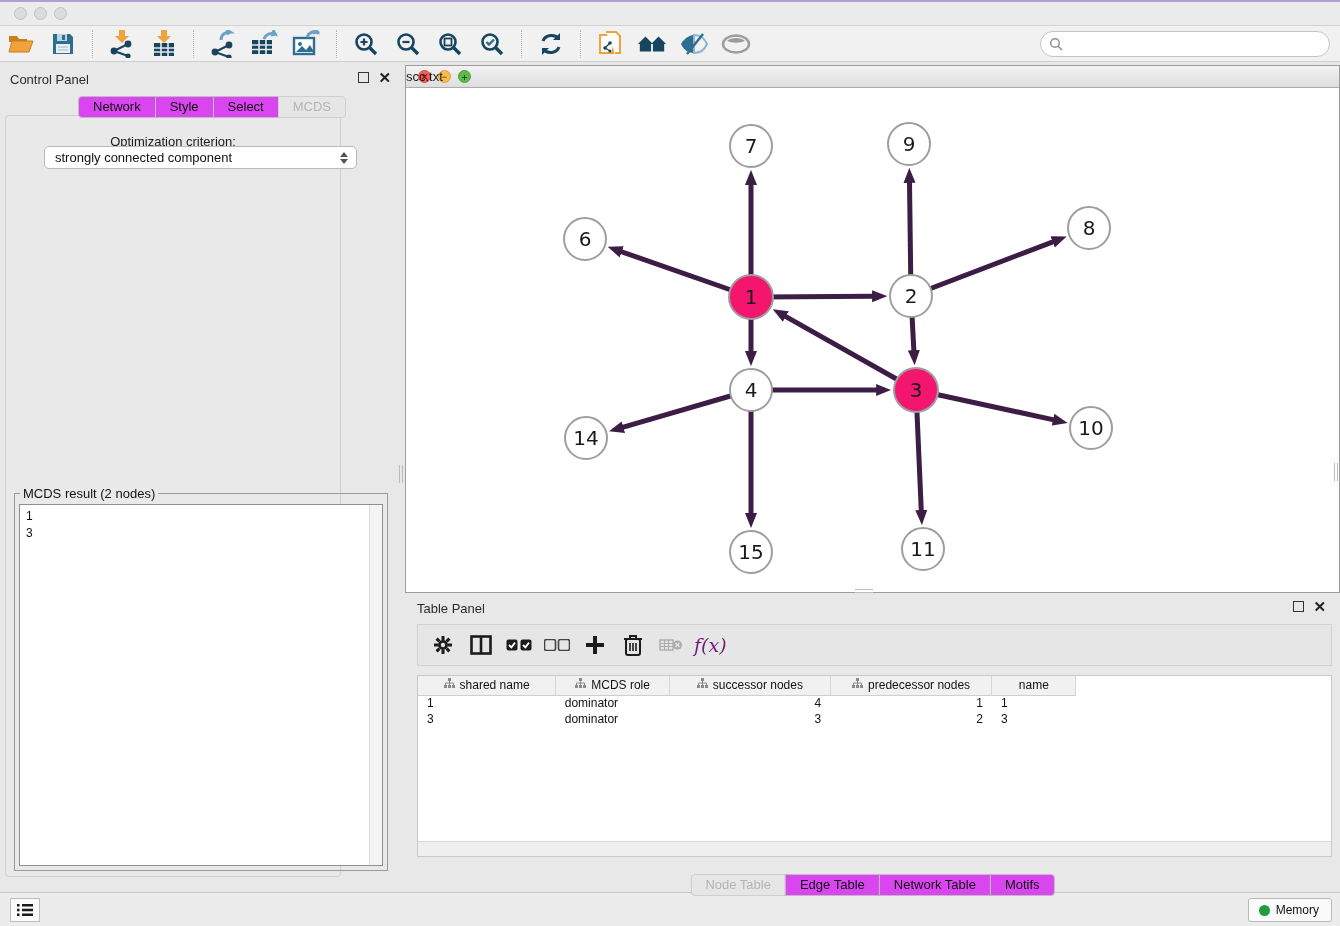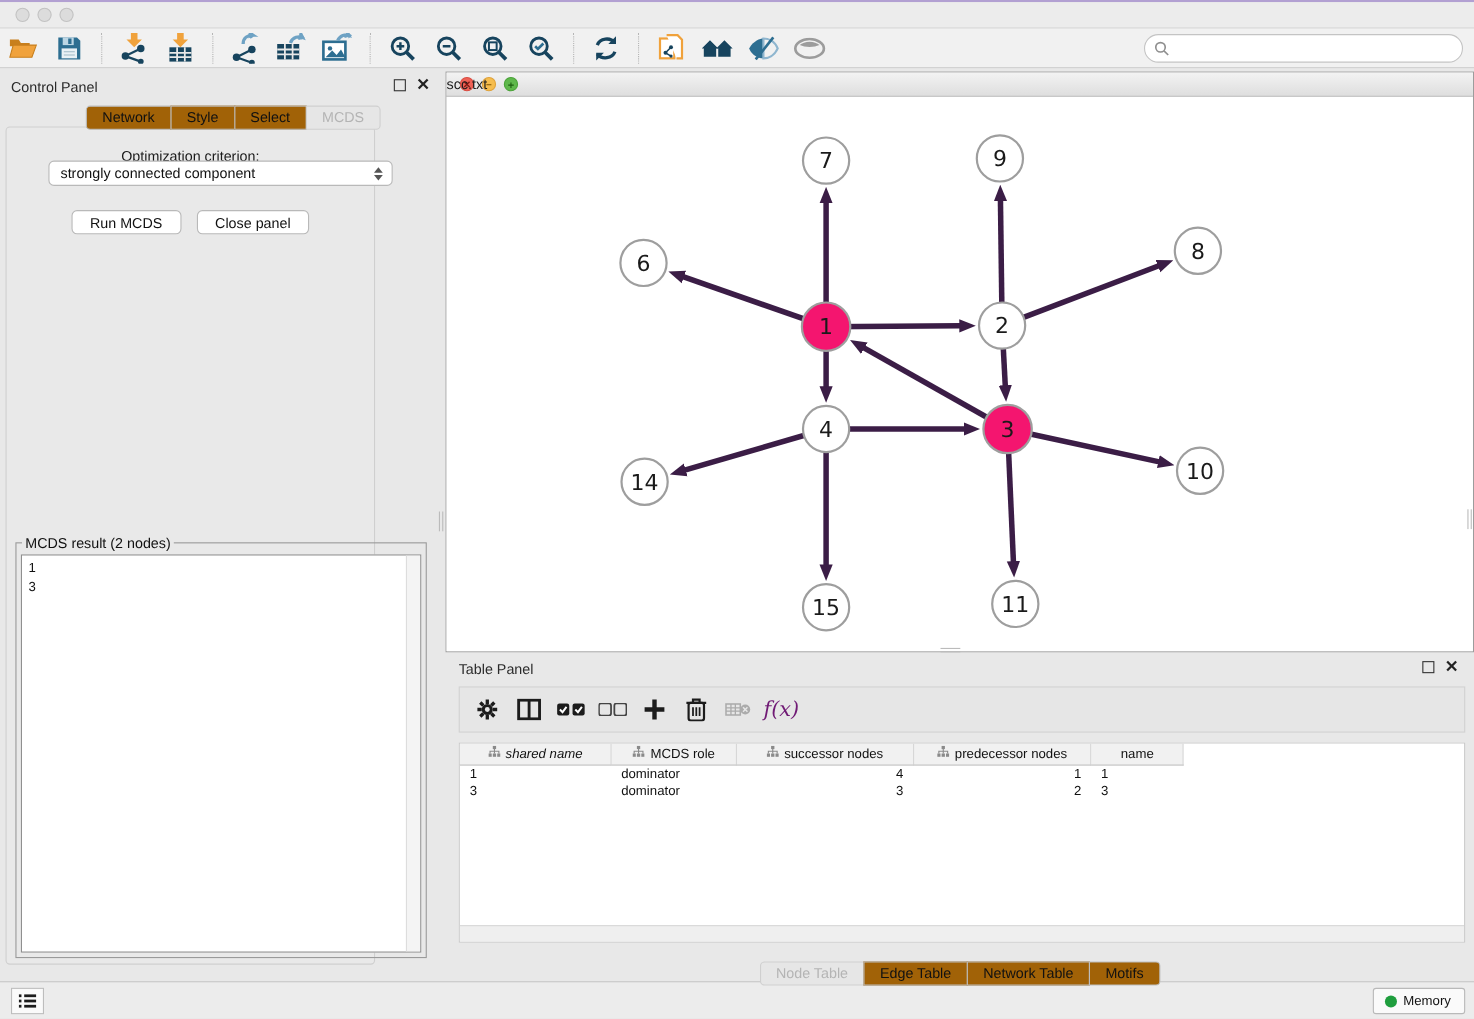--- a/index.html
+++ b/index.html
@@ -21,21 +21,21 @@
 
   
   .control-panel { position:absolute; left:0; top:62px; width:403px; height:830px; }
   .cp-header { position:absolute; left:0; top:6px; width:100%; height:22px; }
   .panel-title { position:absolute; left:10px; top:4px; font-size:13px; color:#2b2b2b; }
   .panel-btns { position:absolute; right:12px; top:4px; display:flex; gap:9px; align-items:center; }
   .float-box { width:11px; height:11px; border:1.5px solid #333; display:inline-block; }
   .close-x { font-size:15px; font-weight:bold; color:#222; line-height:11px; }
 
   .seg-bar { position:absolute; display:flex; z-index:3; }
-  .seg-tab { height:22px; padding:0 14px; background:#a16207; border:1px solid #bdbdbd; margin-left:-1px; font-size:13px; line-height:20px; color:#111; }
+  .seg-tab { height:22px; padding:0 14px; background:#d946ef; border:1px solid #bdbdbd; margin-left:-1px; font-size:13px; line-height:20px; color:#111; }
   .seg-tab:first-child { border-radius:4px 0 0 4px; margin-left:0; }
   .seg-tab:last-child { border-radius:0 4px 4px 0; }
   .seg-disabled { background:#e6e6e6; color:#b4b4b4; border-color:#cfcfcf; }
   #control-tabs { left:78px; top:34px; }
 
   .cp-body { position:absolute; left:5px; top:53px; width:336px; height:762px; background:#e9e9e9; border:1px solid #cfcfcf; border-radius:4px; }
   .opt-label { margin-top:18px; text-align:center; font-size:13px; color:#1a1a1a; }
   .dropdown { position:absolute; left:38px; top:30px; width:313px; height:23px; background:#fff; border:1px solid #b9b9b9; border-radius:5px; font-size:13px; line-height:21px; padding-left:10px; color:#111; }
   .dd-stepper { position:absolute; right:4px; top:2px; width:16px; height:17px; display:flex; flex-direction:column; align-items:center; justify-content:center; gap:2px; }
   .dd-stepper .up { width:0;height:0;border-left:4px solid transparent;border-right:4px solid transparent;border-bottom:5px solid #555; }
@@ -245,24 +245,20 @@
         <div class="seg-tab seg-disabled">MCDS</div>
       </div>
     <div class="cp-body">
       <div class="opt-label">Optimization criterion:</div>
       <div class="dropdown">
         <span>strongly connected component</span>
         <span class="dd-stepper">
             <span class="up"></span>
             <span class="dn"></span>
           </span>
-      </div>
-      <div class="cp-buttons">
-        <button class="mac-btn">Run MCDS</button>
-        <button class="mac-btn">Close panel</button>
       </div>
       <div class="fieldset">
         <legend class="fs-legend">MCDS result (2 nodes)</legend>
         <div class="fs-list" id="mcds-result-list">
           <div class="item">1</div>
             <div class="item">3</div>
             <div class="fs-scroll"></div>
         </div>
       </div>
     </div>
@@ -411,21 +407,21 @@
             <circle cx="18.5" cy="8" r="4.5" fill="#ababab"></circle>
             <path d="M16.5 6l4 4m0-4-4 4" stroke="#e6e6e6" stroke-width="1.4"></path>
           </svg>
         </span>
       <span class="fx-label">f(x)</span>
     </div>
     <div class="table-wrap">
       <table class="ntable" id="node-table">
         <thead>
             <tr id="table-head-row">
-              <th style="width: 138px; font-style: italic;">
+              <th style="width: 138px;">
                 <span class="th-inner">
                   <span><svg width="11" height="11" viewBox="0 0 11 11">
                       <g fill="#8a8a8a">
                         <rect x="4" y="0" width="3" height="3"></rect>
                         <rect x="0" y="7" width="3" height="3"></rect>
                         <rect x="4" y="7" width="3" height="3"></rect>
                         <rect x="8" y="7" width="3" height="3"></rect>
                       </g>
                       <path d="M5.5 3v2M1.5 7V5h8v2M5.5 5v2" stroke="#8a8a8a" fill="none"></path>
                     </svg></span>

